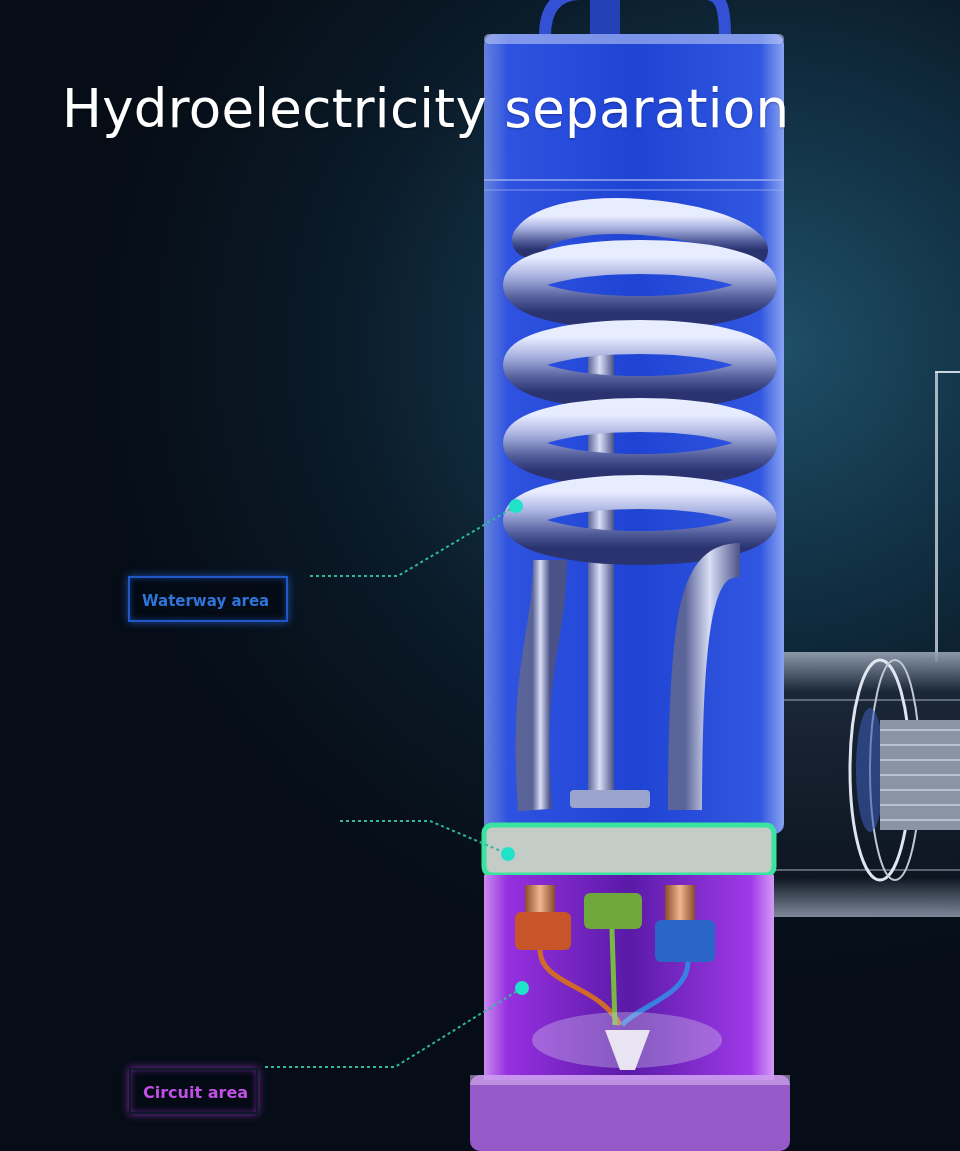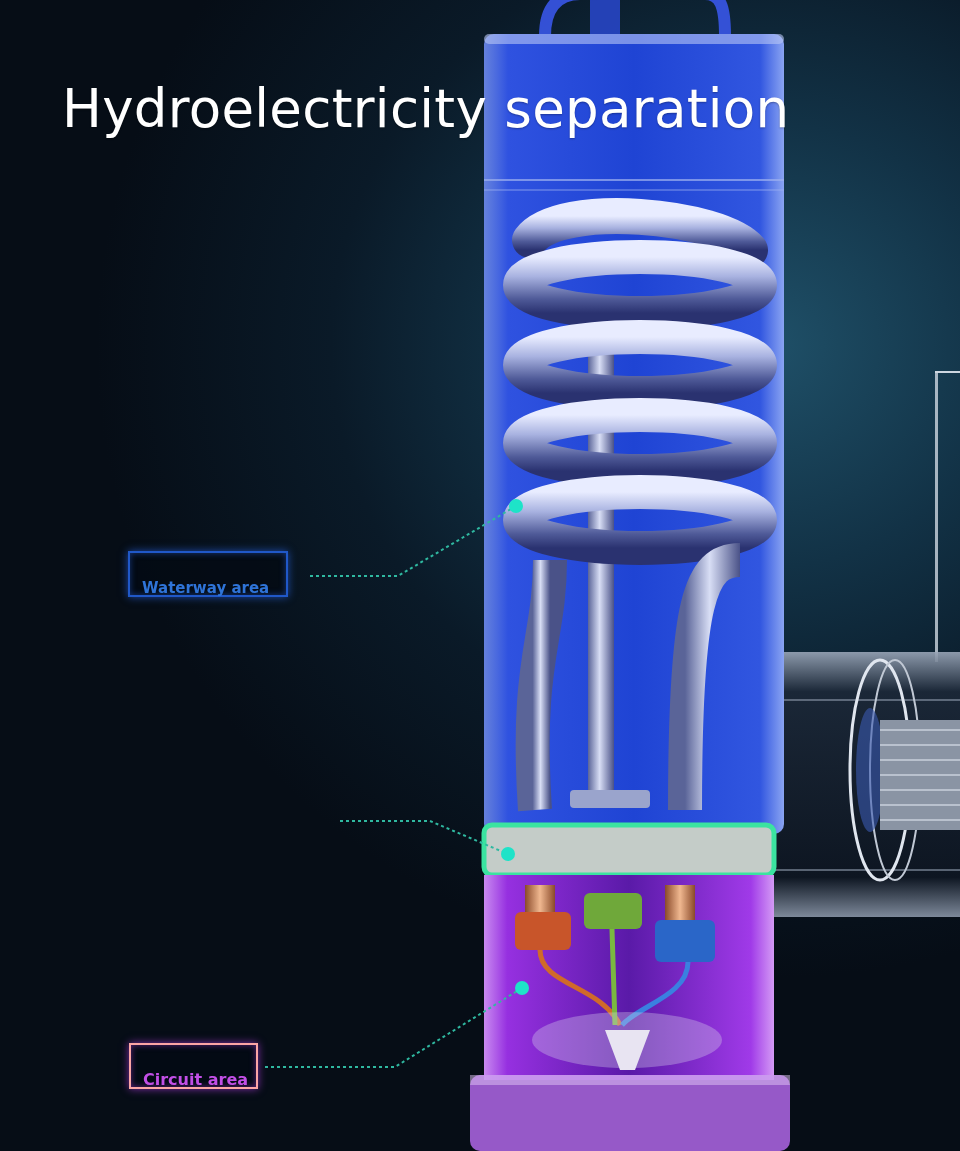--- a/index.html
+++ b/index.html
@@ -11,27 +11,28 @@
   .stage { position:absolute; inset:0; }
   .title {
     position:absolute; left:62px; top:78px; z-index:5;
     color:#ffffff; font-size:53px; font-weight:400; letter-spacing:0.3px;
     font-family:"DejaVu Sans", sans-serif; white-space:nowrap;
     text-shadow: 0 1px 2px rgba(0,0,0,0.3);
   }
   .callout {
     position:absolute; z-index:6;
     font-family:"DejaVu Sans", sans-serif; font-weight:bold; font-size:16px;
-    padding:12px 12px; height:46px; line-height:46px; box-sizing:border-box;
+    padding:0 12px; height:46px; line-height:46px; box-sizing:border-box;
     background: rgba(4,10,20,0.85);
     white-space:nowrap;
+    margin-top:25px;
   }
   .c-water { left:128px; top:551px; width:160px; color:#2f74d8; border:2px solid #2058c8; box-shadow:0 0 8px rgba(40,100,230,0.7), inset 0 0 6px rgba(40,100,230,0.5); font-size:15px;}
   .c-insul { left:128px; top:797px; width:182px; color:#43d6a0; border:2px solid #2bb883; box-shadow:0 0 8px rgba(40,210,150,0.6), inset 0 0 6px rgba(40,210,150,0.4);}
-  .c-circ  { left:129px; top:1043px; width:129px; color:#c24fe6; border:2px solid #fca5a5; box-shadow:0 0 8px rgba(180,60,230,0.7), inset 0 0 6px rgba(180,60,230,0.5);}
+  .c-circ  { left:129px; top:1043px; width:129px; color:#c24fe6; border:2px solid #0f172a; box-shadow:0 0 8px rgba(180,60,230,0.7), inset 0 0 6px rgba(180,60,230,0.5);}
   svg.art { position:absolute; left:0; top:0; }
 </style>
 </head>
 <body>
 
 <div class="stage">
 
   <svg class="art" width="960" height="1151" viewBox="0 0 960 1151">
     <defs>
       <linearGradient id="tubeBlue" x1="0" x2="1" y1="0" y2="0">

